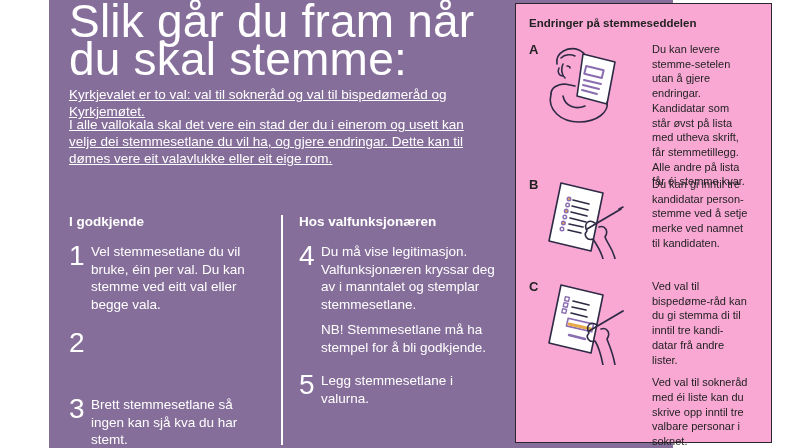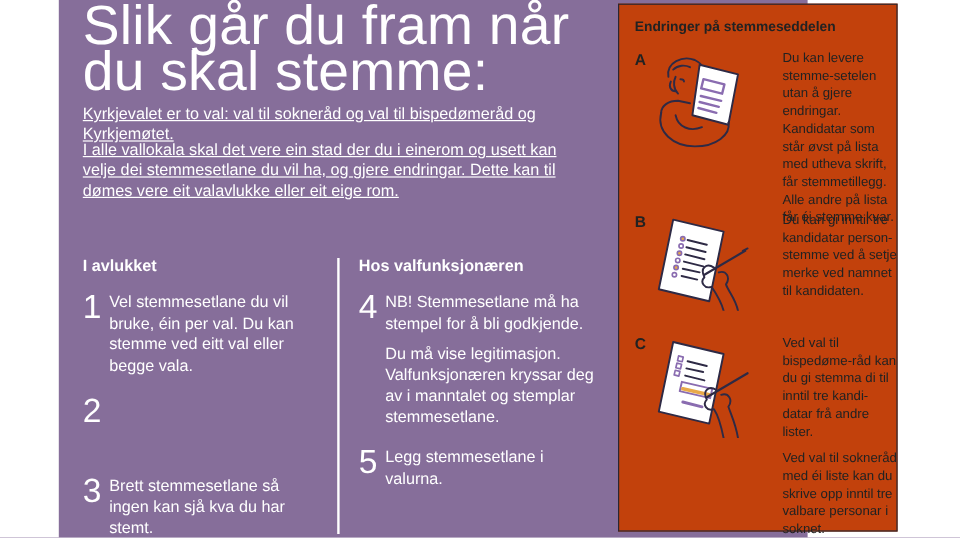--- a/index.html
+++ b/index.html
@@ -33,21 +33,21 @@
   }
   .step { position: absolute; color: #ffffff; display: flex; }
   .step .num {
     font-size: 28px; line-height: 30px; width: 22px; flex: none;
     margin-top: -2px;
   }
   .step .txt { font-size: 13.5px; line-height: 17.5px; }
   .step .txt p { margin: 0 0 8px 0; }
   .changes-box {
     position: absolute; left: 515px; top: 3px; width: 231px; height: 438px;
-    background: #c2410c; border: 1.5px solid #2b2630;
+    background: #f9a8d4; border: 1.5px solid #2b2630; padding-left: 24px;
   }
   .box-title {
     position: absolute; left: 13px; top: 13px; margin: 0;
     font-size: 11.5px; font-weight: bold; color: #222222;
   }
   .box-item { position: absolute; left: 13px; width: 215px; }
   .box-item .letter {
     position: absolute; left: 0; top: 0; font-size: 13px; font-weight: bold; color: #222;
   }
   .box-item .illus { position: absolute; left: 14px; top: 2px; }
@@ -63,21 +63,21 @@
 <div class="purple-panel"></div>
 
 <h1 class="title">
   <span>Slik går du fram når</span><br>
   <span>du skal stemme:</span>
 </h1>
 
 <p class="intro p1">Kyrkjevalet er to val: val til sokneråd og val til bispedømeråd og Kyrkjemøtet.</p>
 <p class="intro p2">I alle vallokala skal det vere ein stad der du i einerom og usett kan velje dei stemmesetlane du vil ha, og gjere endringar. Dette kan til dømes vere eit valavlukke eller eit eige rom.</p>
 
-<h2 class="col-heading" style="left:69px;">I avlukket</h2>
+<h2 class="col-heading" style="left:69px;">I godkjende</h2>
 
 <div class="step" style="left:69px; top:243px; width:200px;">
   <div class="num">1</div>
   <div class="txt">
       <p>Vel stemmesetlane du vil bruke, éin per val. Du kan stemme ved eitt val eller begge vala.</p>
     </div>
 </div>
 <div class="step" style="left:69px; top:330px; width:205px;">
   <div class="num">2</div>
 </div>
@@ -88,22 +88,22 @@
     </div>
 </div>
 
 <div class="divider"></div>
 
 <h2 class="col-heading" style="left:299px;">Hos valfunksjonæren</h2>
 
 <div class="step" style="left:299px; top:243px; width:210px;">
   <div class="num">4</div>
   <div class="txt">
+    <p>Du må vise legitimasjon. Valfunksjonæren kryssar deg av i manntalet og stemplar stemmesetlane.</p>
     <p>NB! Stemmesetlane må ha stempel for å bli godkjende.</p>
-    <p>Du må vise legitimasjon. Valfunksjonæren kryssar deg av i manntalet og stemplar stemmesetlane.</p>
   </div>
 </div>
 <div class="step" style="left:299px; top:372px; width:190px;">
   <div class="num">5</div>
   <div class="txt">
       <p>Legg stemmesetlane i valurna.</p>
     </div>
 </div>
 
 <div class="changes-box">

